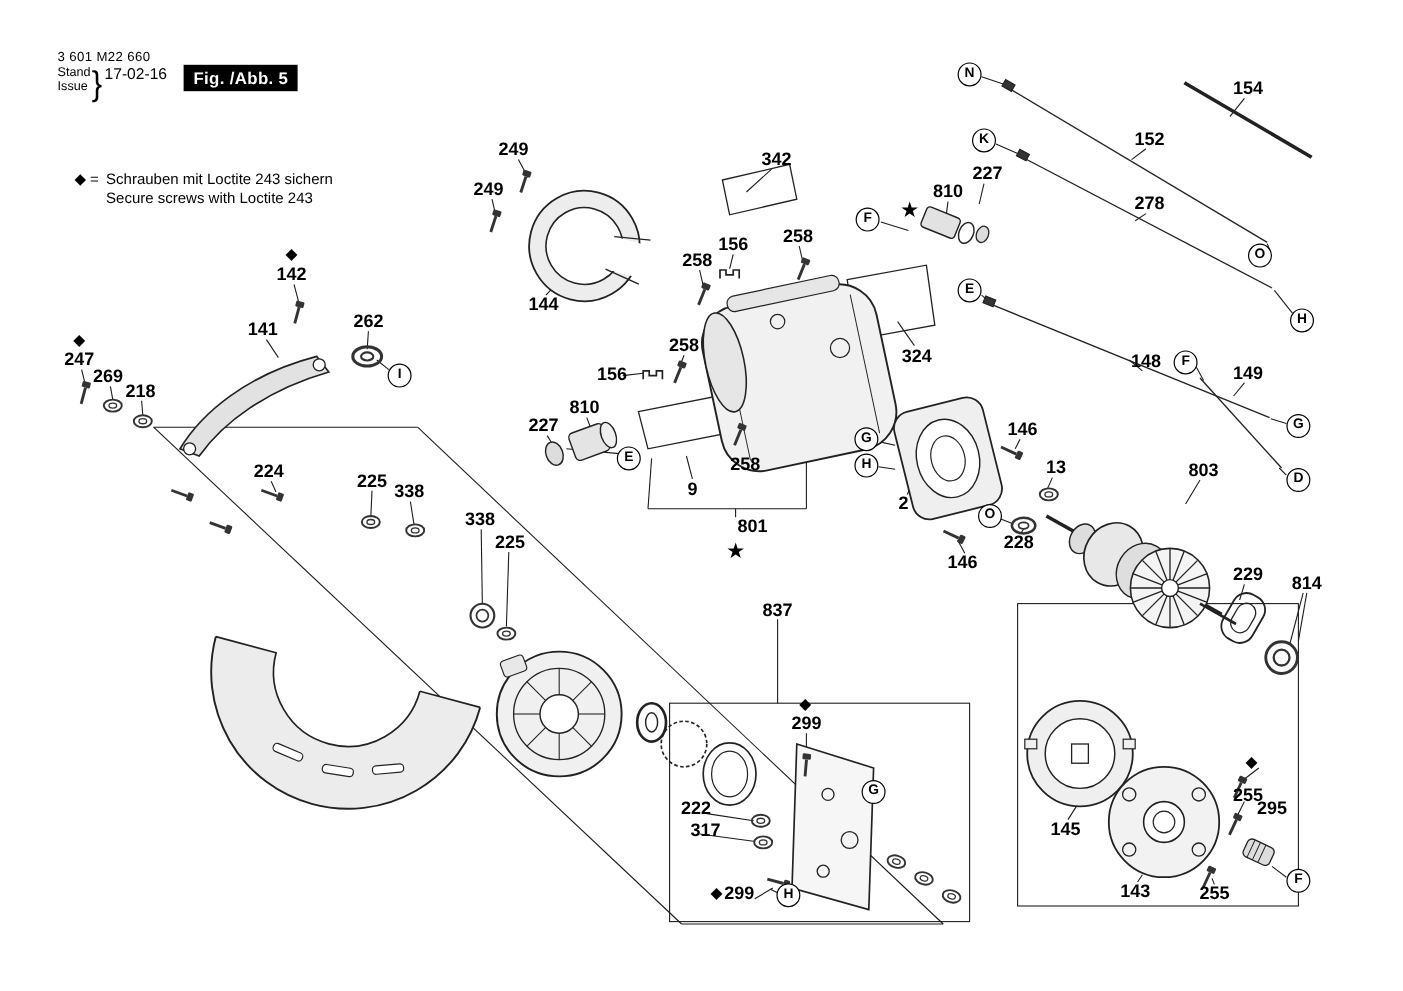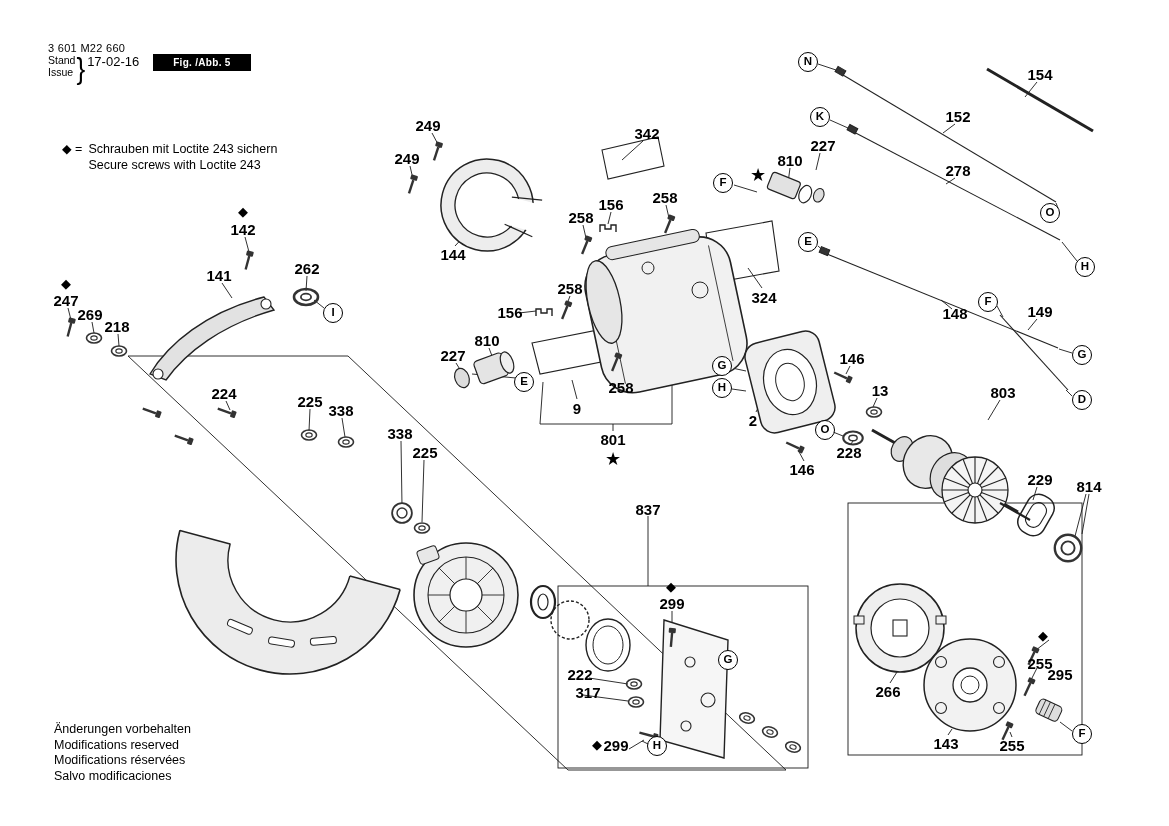--- a/index.html
+++ b/index.html
@@ -26,22 +26,22 @@
   .marker.star { font-size: 18px; }
 
   
   .title-block { position: absolute; left: 48px; top: 42px; }
   .doc-number { font-size: 11px; letter-spacing: 0.3px; }
   .issue-row { display: flex; align-items: flex-start; margin-top: 0; }
   .issue-labels { font-size: 10.5px; line-height: 12px; }
   .brace { font-size: 26px; font-weight: 300; margin: 0 2px 0 1px; transform: scaleY(1.1); }
   .issue-date { font-size: 13px; margin-right: 14px; }
   .fig-badge {
-    background: #000; color: #fff; font-size: 10px; font-weight: bold;
-    padding: 3px 20px; letter-spacing: 0.3px;
+    background: #000; color: #fff; font-size: 14px; font-weight: bold;
+    padding: 3px 8px; letter-spacing: 0.3px;
   }
 
   
   .legend { position: absolute; left: 62px; top: 141px; display: flex; align-items: flex-start; font-size: 12.5px; }
   .legend-prefix { margin-right: 6px; white-space: nowrap; }
   .legend-lines div { line-height: 16px; }
 
   
   .footer { position: absolute; left: 54px; top: 722px; font-size: 12.5px; }
   .footer div { line-height: 15.5px; }
@@ -368,77 +368,71 @@
   </div>
 
   <div class="legend">
     <span class="legend-prefix">◆ =</span>
     <div class="legend-lines">
       <div>Schrauben mit Loctite 243 sichern</div>
       <div>Secure screws with Loctite 243</div>
     </div>
   </div>
 
-  <div class="footer">
-    <div>Änderungen vorbehalten</div>
-    <div>Modifications reserved</div>
-    <div>Modifications réservées</div>
-    <div>Salvo modificaciones</div>
-  </div>
 
   <div id="overlay-layer">
       <div class="part-label" style="position: absolute; left: 428px; top: 125px;">249</div>
       <div class="part-label" style="position: absolute; left: 407px; top: 158px;">249</div>
       <div class="part-label" style="position: absolute; left: 647px; top: 133px;">342</div>
       <div class="part-label" style="position: absolute; left: 453px; top: 254px;">144</div>
       <div class="part-label" style="position: absolute; left: 611px; top: 204px;">156</div>
       <div class="part-label" style="position: absolute; left: 581px; top: 217px;">258</div>
       <div class="part-label" style="position: absolute; left: 665px; top: 197px;">258</div>
       <div class="part-label" style="position: absolute; left: 570px; top: 288px;">258</div>
       <div class="part-label" style="position: absolute; left: 790px; top: 160px;">810</div>
       <div class="part-label" style="position: absolute; left: 823px; top: 145px;">227</div>
       <div class="part-label" style="position: absolute; left: 764px; top: 297px;">324</div>
       <div class="part-label" style="position: absolute; left: 1040px; top: 74px;">154</div>
       <div class="part-label" style="position: absolute; left: 958px; top: 116px;">152</div>
       <div class="part-label" style="position: absolute; left: 958px; top: 170px;">278</div>
-      <div class="part-label" style="position: absolute; left: 955px; top: 313px;">148</div>
+      <div class="part-label" style="position: absolute; left: 955px; top: 301px;">148</div>
       <div class="part-label" style="position: absolute; left: 1040px; top: 311px;">149</div>
       <div class="part-label" style="position: absolute; left: 852px; top: 358px;">146</div>
       <div class="part-label" style="position: absolute; left: 880px; top: 390px;">13</div>
       <div class="part-label" style="position: absolute; left: 753px; top: 420px;">2</div>
       <div class="part-label" style="position: absolute; left: 849px; top: 452px;">228</div>
       <div class="part-label" style="position: absolute; left: 1003px; top: 392px;">803</div>
       <div class="part-label" style="position: absolute; left: 1040px; top: 479px;">229</div>
       <div class="part-label" style="position: absolute; left: 1089px; top: 486px;">814</div>
       <div class="part-label" style="position: absolute; left: 453px; top: 355px;">227</div>
       <div class="part-label" style="position: absolute; left: 487px; top: 340px;">810</div>
       <div class="part-label" style="position: absolute; left: 510px; top: 312px;">156</div>
       <div class="part-label" style="position: absolute; left: 577px; top: 408px;">9</div>
       <div class="part-label" style="position: absolute; left: 621px; top: 387px;">258</div>
-      <div class="part-label" style="position: absolute; left: 613px; top: 439px;">801</div>
+      <div class="part-label" style="position: absolute; left: 627px; top: 439px;">801</div>
       <div class="part-label" style="position: absolute; left: 648px; top: 509px;">837</div>
       <div class="part-label" style="position: absolute; left: 802px; top: 469px;">146</div>
       <div class="part-label" style="position: absolute; left: 307px; top: 268px;">262</div>
       <div class="part-label" style="position: absolute; left: 219px; top: 275px;">141</div>
       <div class="part-label" style="position: absolute; left: 243px; top: 229px;">142</div>
       <div class="part-label" style="position: absolute; left: 66px; top: 300px;">247</div>
       <div class="part-label" style="position: absolute; left: 90px; top: 314px;">269</div>
       <div class="part-label" style="position: absolute; left: 117px; top: 326px;">218</div>
       <div class="part-label" style="position: absolute; left: 224px; top: 393px; text-align: center;">224</div>
       <div class="part-label" style="position: absolute; left: 310px; top: 401px;">225</div>
       <div class="part-label" style="position: absolute; left: 341px; top: 410px;">338</div>
       <div class="part-label" style="position: absolute; left: 400px; top: 433px;">338</div>
       <div class="part-label" style="position: absolute; left: 425px; top: 452px;">225</div>
       <div class="part-label" style="position: absolute; left: 672px; top: 603px;">299</div>
       <div class="part-label" style="position: absolute; left: 580px; top: 674px;">222</div>
       <div class="part-label" style="position: absolute; left: 572px; top: 692px; margin-left: 16px;">317</div>
       <div class="part-label" style="position: absolute; left: 616px; top: 745px;">299</div>
       <div class="part-label" style="position: absolute; left: 1060px; top: 674px;">295</div>
       <div class="part-label" style="position: absolute; left: 1040px; top: 663px;">255</div>
-      <div class="part-label" style="position: absolute; left: 888px; top: 691px;">266</div>
+      <div class="part-label" style="position: absolute; left: 888px; top: 691px;">145</div>
       <div class="part-label" style="position: absolute; left: 946px; top: 743px;">143</div>
       <div class="part-label" style="position: absolute; left: 1012px; top: 745px;">255</div>
       <div class="callout" style="position: absolute; left: 808px; top: 62px;">N</div>
       <div class="callout" style="position: absolute; left: 820px; top: 117px;">K</div>
       <div class="callout" style="position: absolute; left: 1050px; top: 213px;">O</div>
       <div class="callout" style="position: absolute; left: 1085px; top: 267px;">H</div>
       <div class="callout" style="position: absolute; left: 808px; top: 242px;">E</div>
       <div class="callout" style="position: absolute; left: 723px; top: 183px;">F</div>
       <div class="callout" style="position: absolute; left: 988px; top: 302px;">F</div>
       <div class="callout" style="position: absolute; left: 1082px; top: 355px;">G</div>

